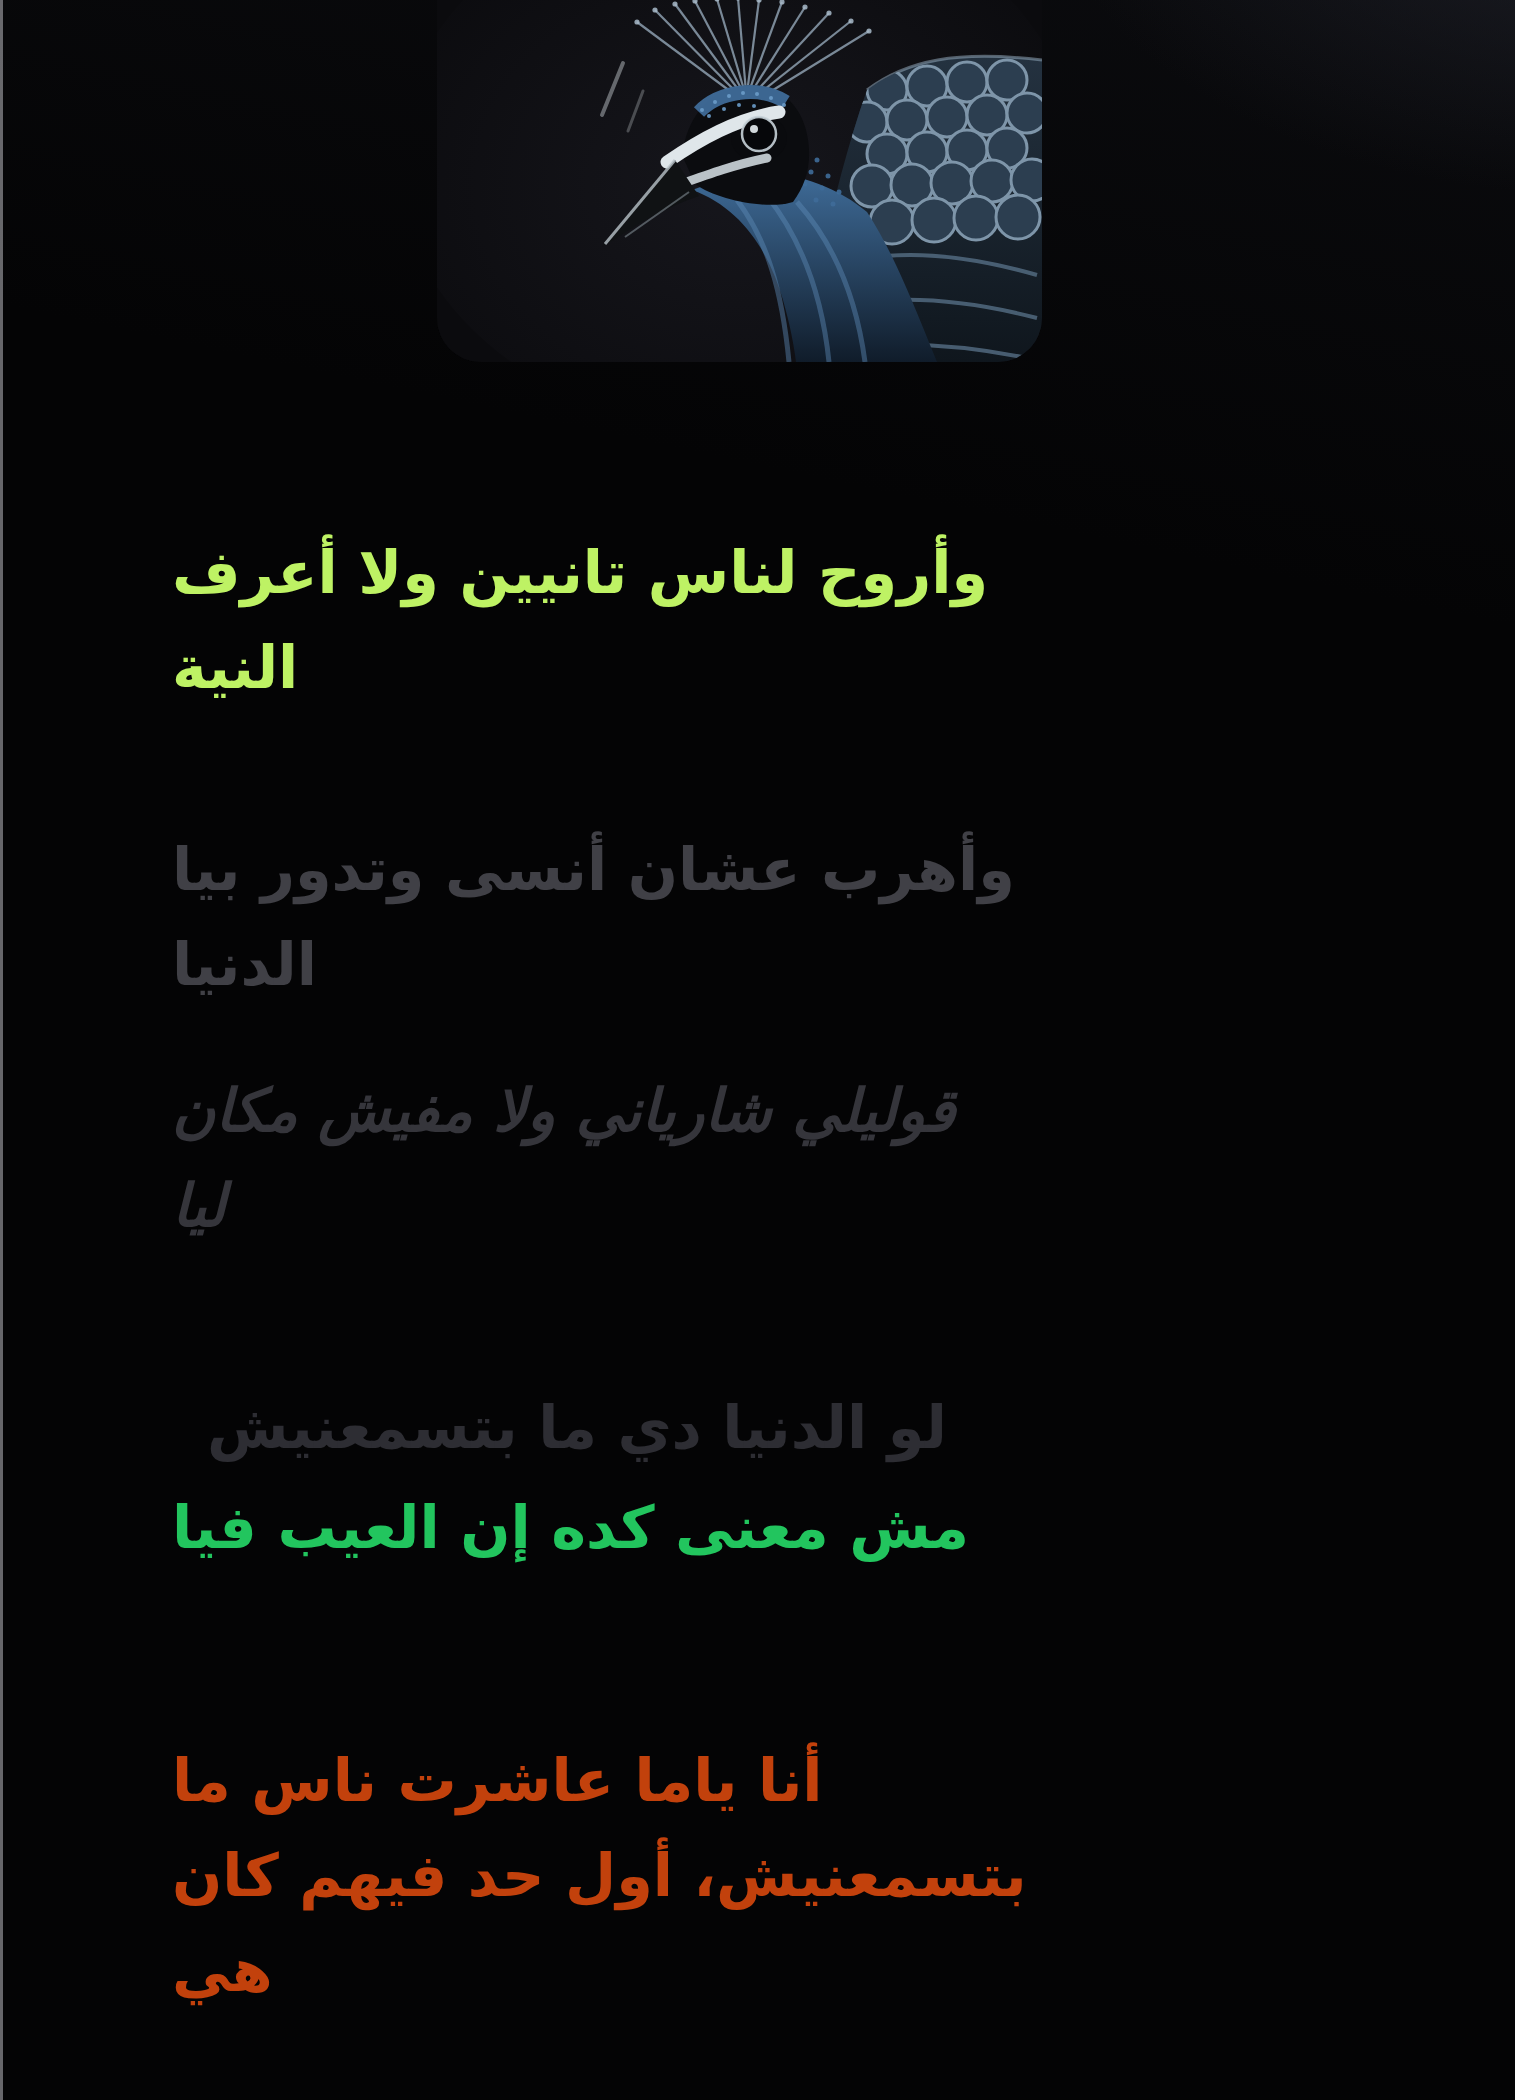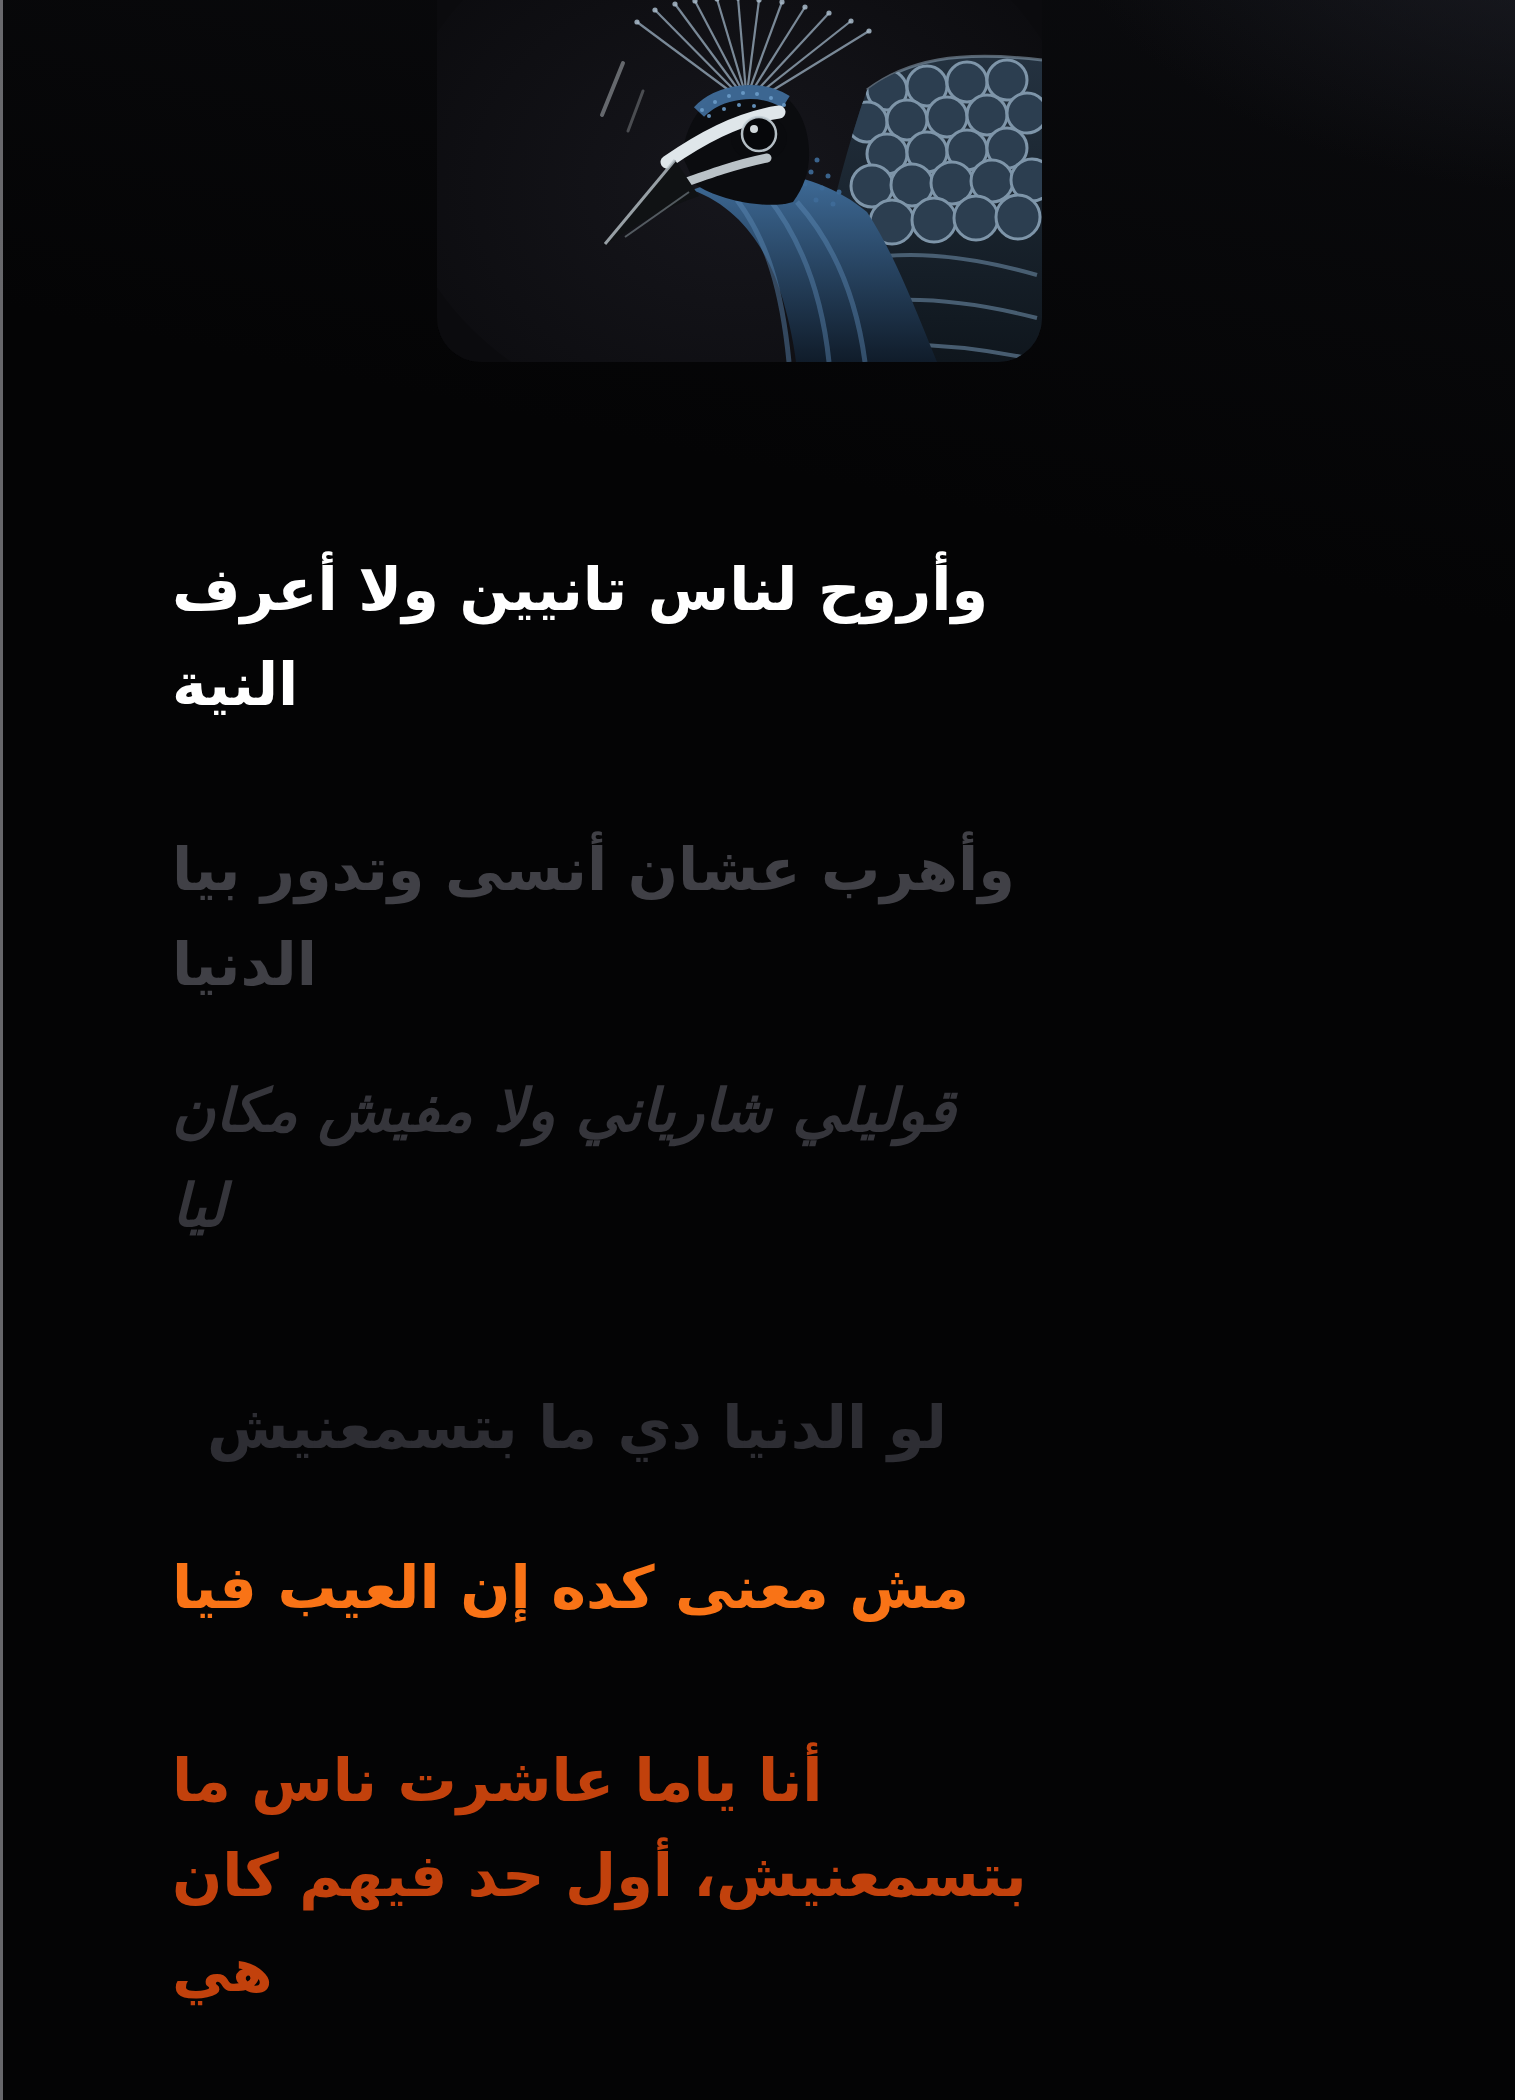--- a/index.html
+++ b/index.html
@@ -189,36 +189,36 @@
     </g>
 
     <g stroke="#cdd3d8" stroke-linecap="round" fill="none">
       <path d="M 165,355 L 186,303" stroke-width="4" opacity="0.45"></path>
       <path d="M 191,371 L 206,331" stroke-width="3" opacity="0.3"></path>
     </g>
   </svg>
 </div>
 
 <div class="lyrics">
-  <div class="block" style="top: 542px; color: #ffffff;">
+  <div class="block" style="top: 525px; color: #bef264;">
     <div class="line">وأروح لناس تانيين ولا أعرف</div>
     <div class="line">النية</div>
   </div>
   <div class="block" style="top: 822px; color: rgb(64, 64, 70);">
     <div class="line">وأهرب عشان أنسى وتدور بيا</div>
     <div class="line">الدنيا</div>
   </div>
   <div class="block" style="top: 1063px; color: rgb(53, 53, 59); font-style: italic;">
     <div class="line">قوليلي شارياني ولا مفيش مكان</div>
     <div class="line">ليا</div>
   </div>
   <div class="block" style="top: 1380px; color: rgb(45, 45, 51); margin-left: 35px;">
     <div class="line">لو الدنيا دي ما بتسمعنيش</div>
   </div>
-  <div class="block" style="top: 1540px; color: #f97316;">
+  <div class="block" style="top: 1480px; color: #22c55e;">
     <div class="line">مش معنى كده إن العيب فيا</div>
   </div>
   <div class="block" style="top: 1733px; color: #c2410c;">
     <div class="line">أنا ياما عاشرت ناس ما</div>
     <div class="line">بتسمعنيش، أول حد فيهم كان</div>
     <div class="line">هي</div>
   </div>
 </div>
 
 </body></html>

